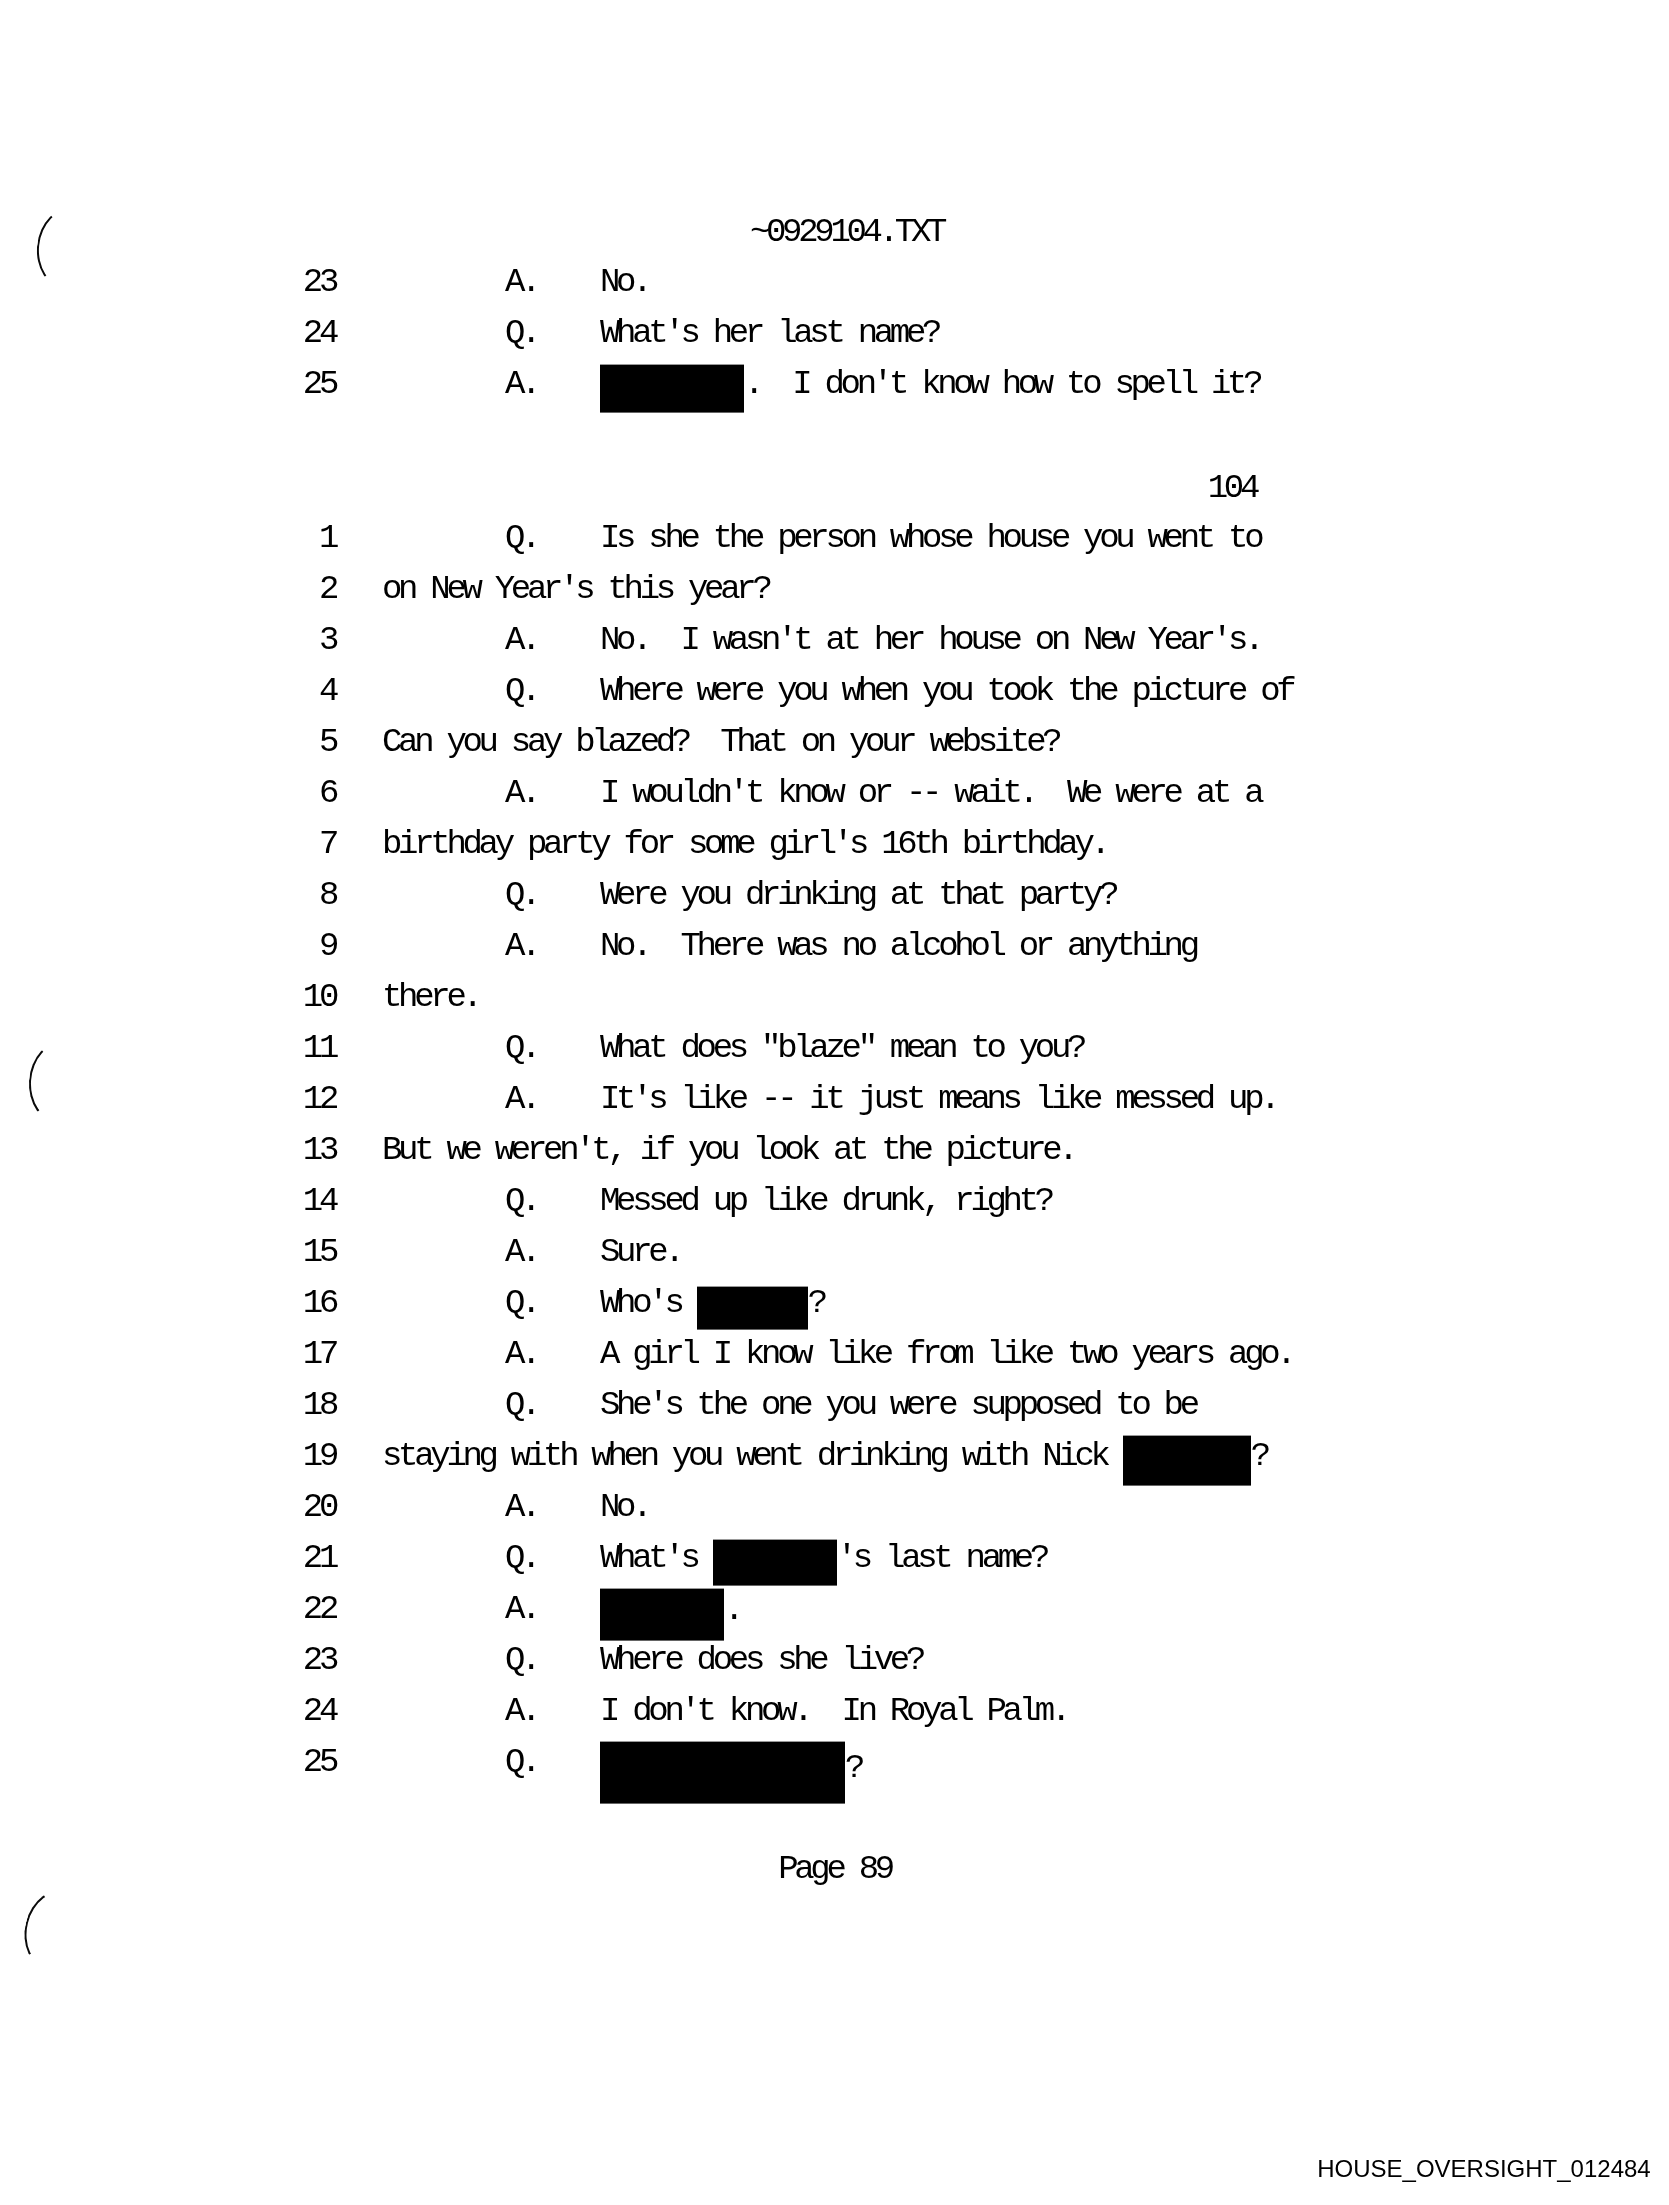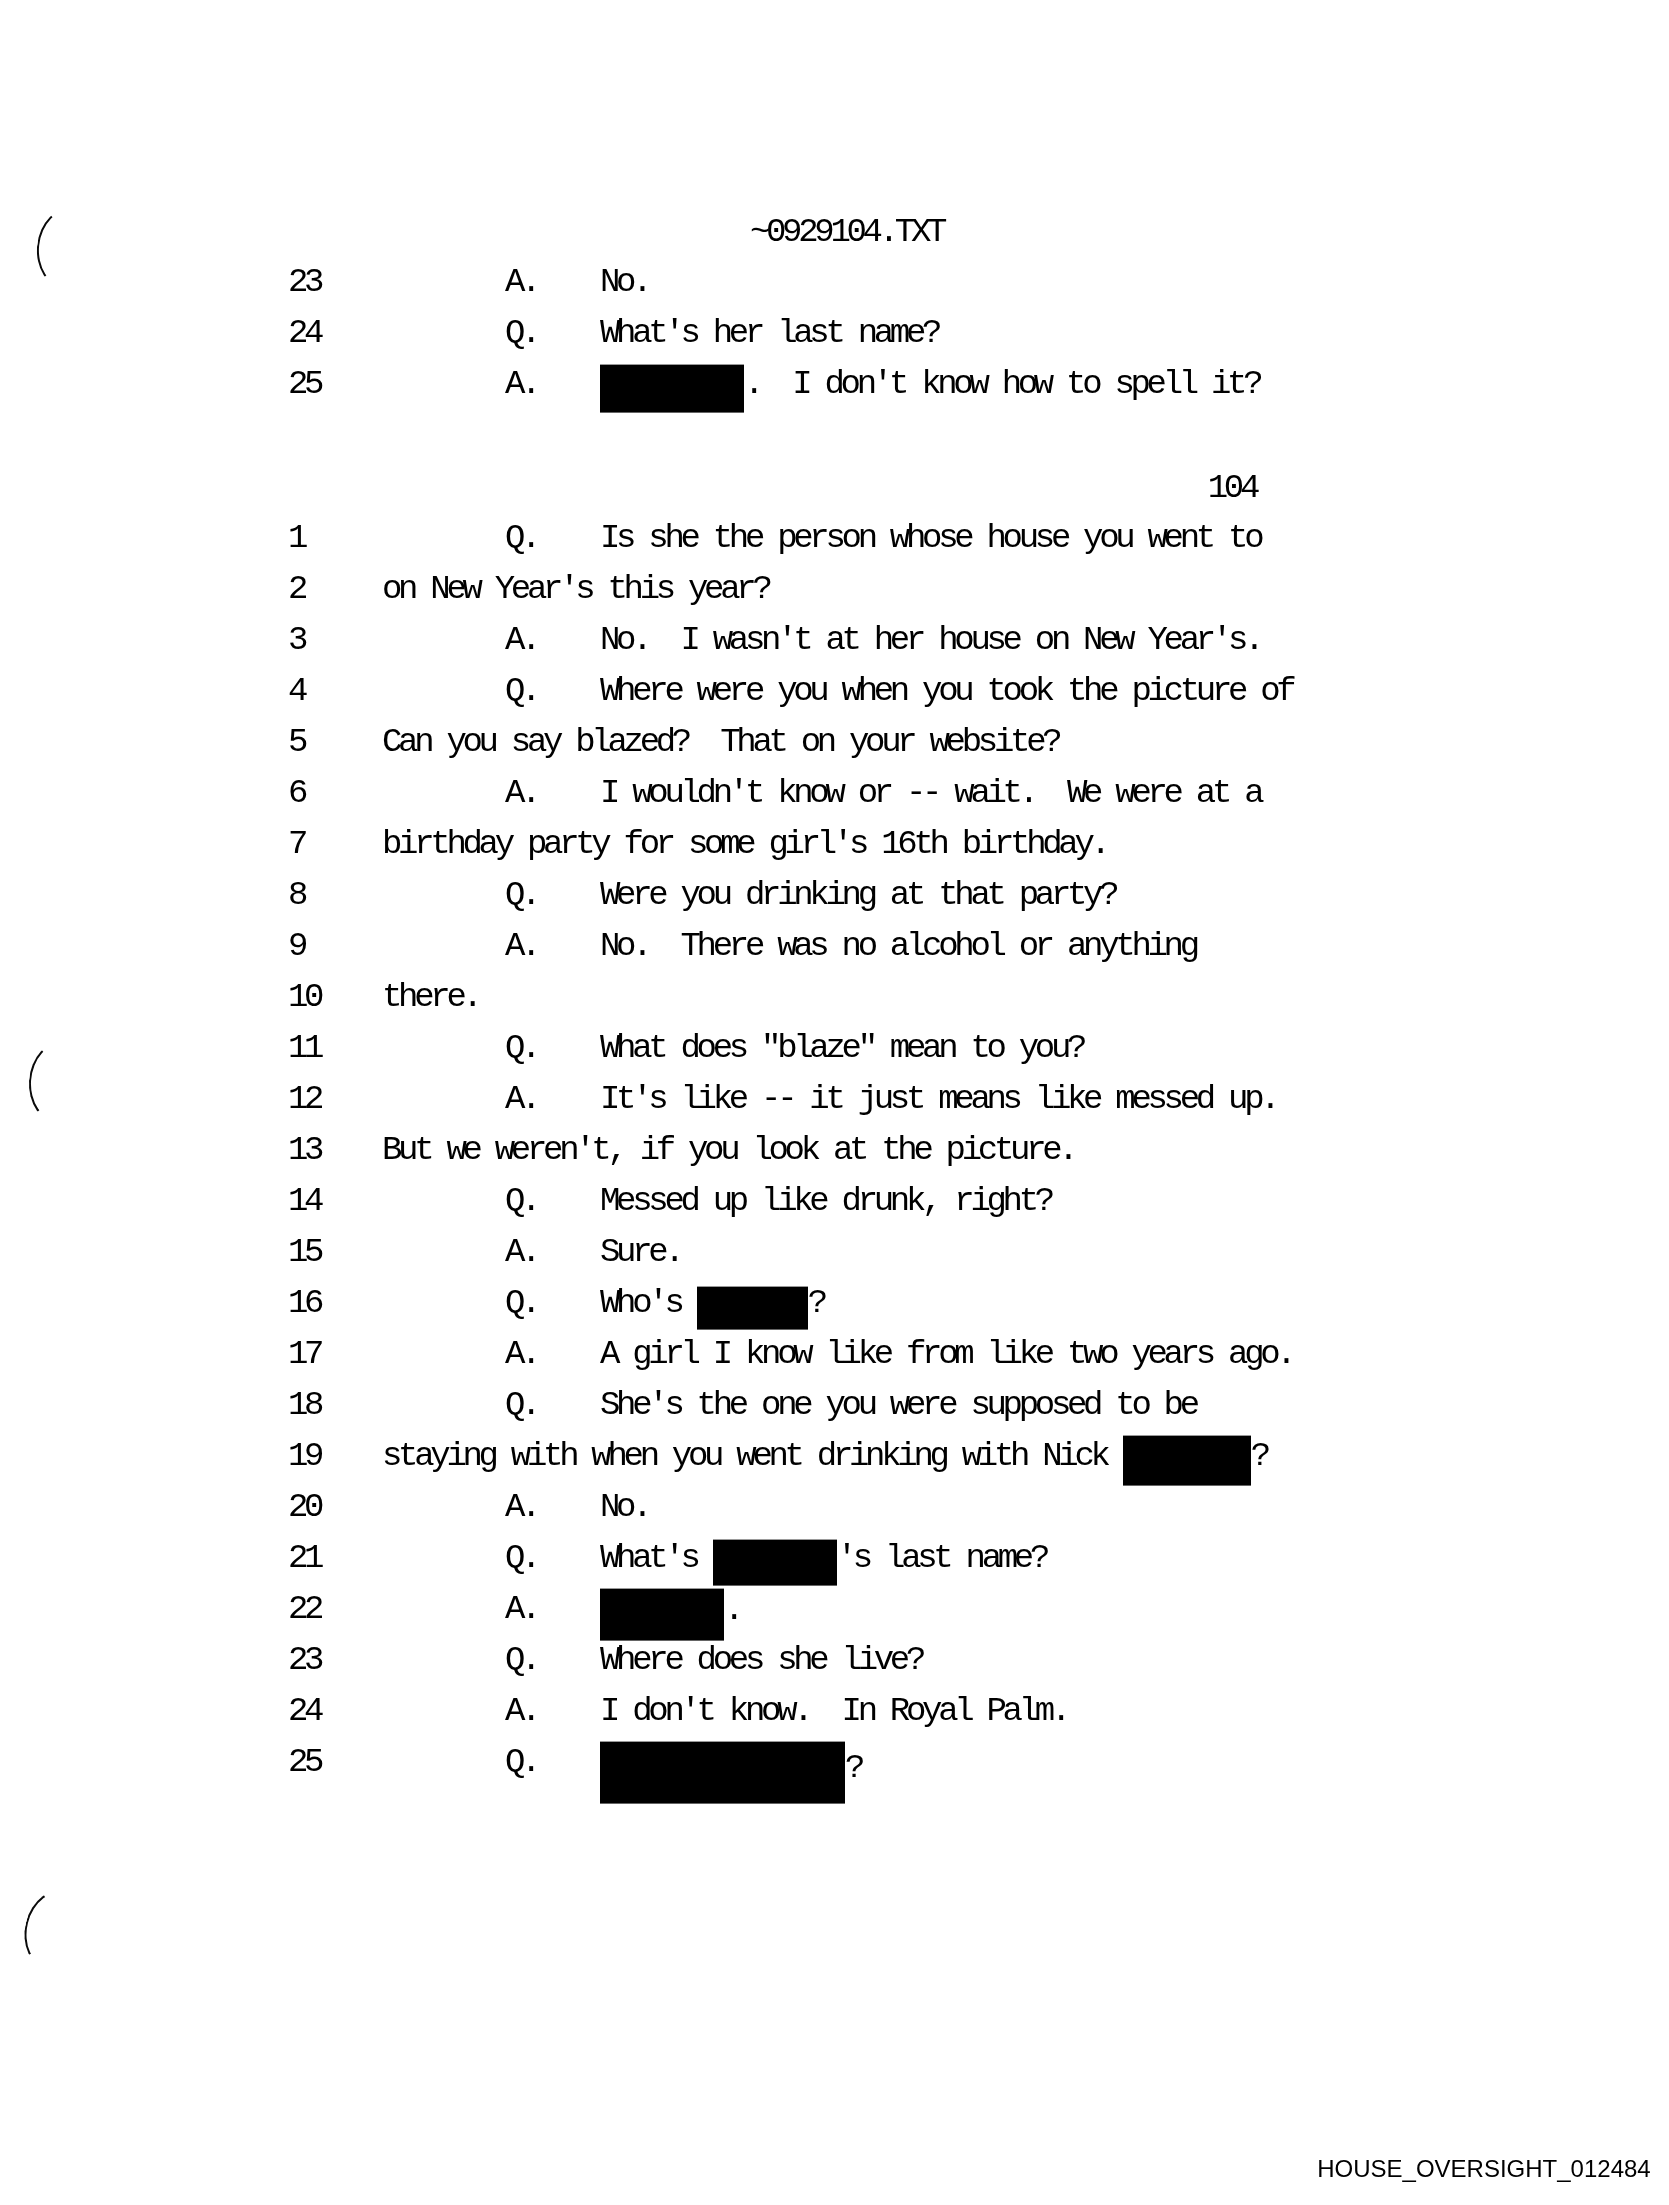--- a/index.html
+++ b/index.html
@@ -50,20 +50,21 @@
     height: 51px;
     line-height: 51px;
     white-space: pre;
   }
   .ln {
     position: absolute;
     top: 0;
     left: 288px;
     width: 47px;
     display: inline-block;
+    text-align: right;
   }
   .speaker { position: absolute; top: 0; left: 505px; }
   .body    { position: absolute; top: 0; left: 600px; }
   .body.cont { left: 382px; }
 
   .redact {
     display: inline-block;
     background: #000;
     vertical-align: middle;
     transform: translateY(4.6px);
@@ -110,17 +111,18 @@
   <div class="mark mark3"></div>
 
   <div class="tw header-filename">~0929104.TXT</div>
 
   <div class="tw pagenum-top">104</div>
 
   <div id="block-top" class="block tw"><div class="row"><span class="ln">23</span><span class="speaker">A.</span><span class="body"><span>No.</span></span></div><div class="row"><span class="ln">24</span><span class="speaker">Q.</span><span class="body"><span>What's her last name?</span></span></div><div class="row"><span class="ln">25</span><span class="speaker">A.</span><span class="body"><span class="redact" style="width: 144px; height: 48px;"></span><span>.  I don't know how to spell it?</span></span></div></div>
 
   <div id="block-main" class="block tw"><div class="row"><span class="ln">1</span><span class="speaker">Q.</span><span class="body"><span>Is she the person whose house you went to</span></span></div><div class="row"><span class="ln">2</span><span class="body cont"><span>on New Year's this year?</span></span></div><div class="row"><span class="ln">3</span><span class="speaker">A.</span><span class="body"><span>No.  I wasn't at her house on New Year's.</span></span></div><div class="row"><span class="ln">4</span><span class="speaker">Q.</span><span class="body"><span>Where were you when you took the picture of</span></span></div><div class="row"><span class="ln">5</span><span class="body cont"><span>Can you say blazed?  That on your website?</span></span></div><div class="row"><span class="ln">6</span><span class="speaker">A.</span><span class="body"><span>I wouldn't know or -- wait.  We were at a</span></span></div><div class="row"><span class="ln">7</span><span class="body cont"><span>birthday party for some girl's 16th birthday.</span></span></div><div class="row"><span class="ln">8</span><span class="speaker">Q.</span><span class="body"><span>Were you drinking at that party?</span></span></div><div class="row"><span class="ln">9</span><span class="speaker">A.</span><span class="body"><span>No.  There was no alcohol or anything</span></span></div><div class="row"><span class="ln">10</span><span class="body cont"><span>there.</span></span></div><div class="row"><span class="ln">11</span><span class="speaker">Q.</span><span class="body"><span>What does "blaze" mean to you?</span></span></div><div class="row"><span class="ln">12</span><span class="speaker">A.</span><span class="body"><span>It's like -- it just means like messed up.</span></span></div><div class="row"><span class="ln">13</span><span class="body cont"><span>But we weren't, if you look at the picture.</span></span></div><div class="row"><span class="ln">14</span><span class="speaker">Q.</span><span class="body"><span>Messed up like drunk, right?</span></span></div><div class="row"><span class="ln">15</span><span class="speaker">A.</span><span class="body"><span>Sure.</span></span></div><div class="row"><span class="ln">16</span><span class="speaker">Q.</span><span class="body"><span>Who's </span><span class="redact" style="width: 111px; height: 43px;"></span><span>?</span></span></div><div class="row"><span class="ln">17</span><span class="speaker">A.</span><span class="body"><span>A girl I know like from like two years ago.</span></span></div><div class="row"><span class="ln">18</span><span class="speaker">Q.</span><span class="body"><span>She's the one you were supposed to be</span></span></div><div class="row"><span class="ln">19</span><span class="body cont"><span>staying with when you went drinking with Nick </span><span class="redact" style="width: 128px; height: 50px;"></span><span>?</span></span></div><div class="row"><span class="ln">20</span><span class="speaker">A.</span><span class="body"><span>No.</span></span></div><div class="row"><span class="ln">21</span><span class="speaker">Q.</span><span class="body"><span>What's </span><span class="redact" style="width: 124px; height: 46px;"></span><span>'s last name?</span></span></div><div class="row"><span class="ln">22</span><span class="speaker">A.</span><span class="body"><span class="redact" style="width: 124px; height: 52px;"></span><span>.</span></span></div><div class="row"><span class="ln">23</span><span class="speaker">Q.</span><span class="body"><span>Where does she live?</span></span></div><div class="row"><span class="ln">24</span><span class="speaker">A.</span><span class="body"><span>I don't know.  In Royal Palm.</span></span></div><div class="row"><span class="ln">25</span><span class="speaker">Q.</span><span class="body"><span class="redact" style="width: 245px; height: 62px;"></span><span>?</span></span></div></div>
 
+  <div class="tw footer-page">Page 89</div>
 
   <div class="bates">HOUSE_OVERSIGHT_012484</div>
 
 </div>
 
 
 </body></html>

